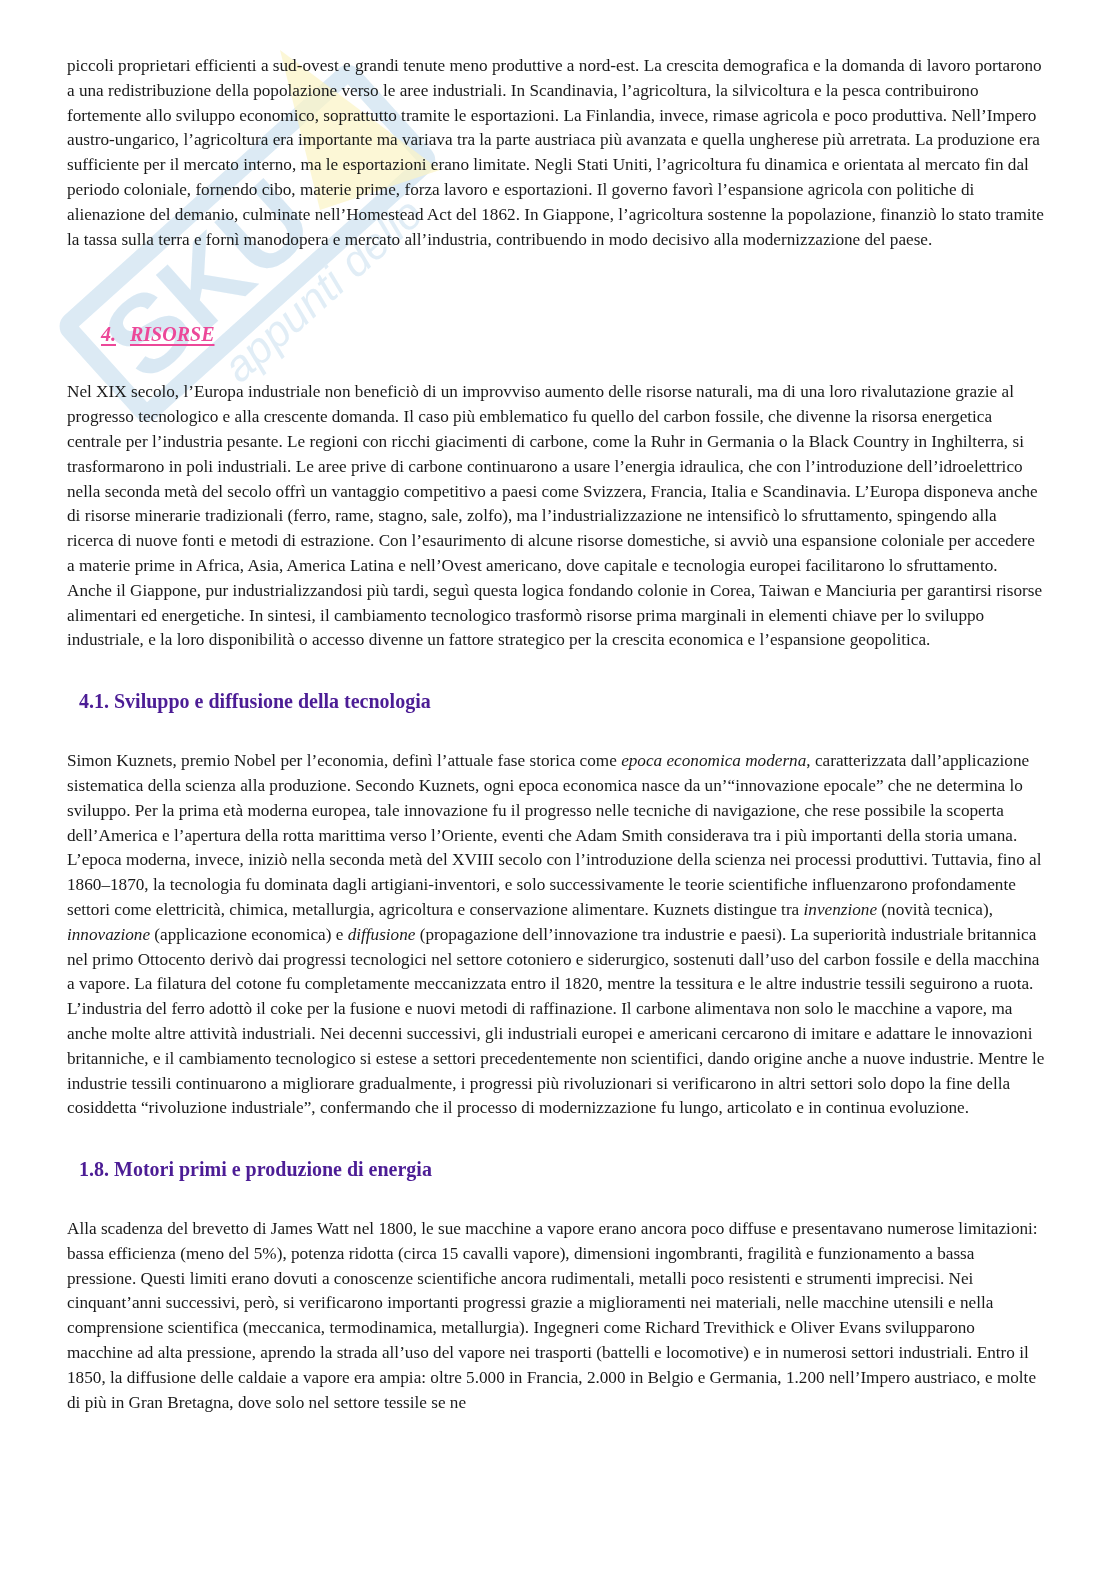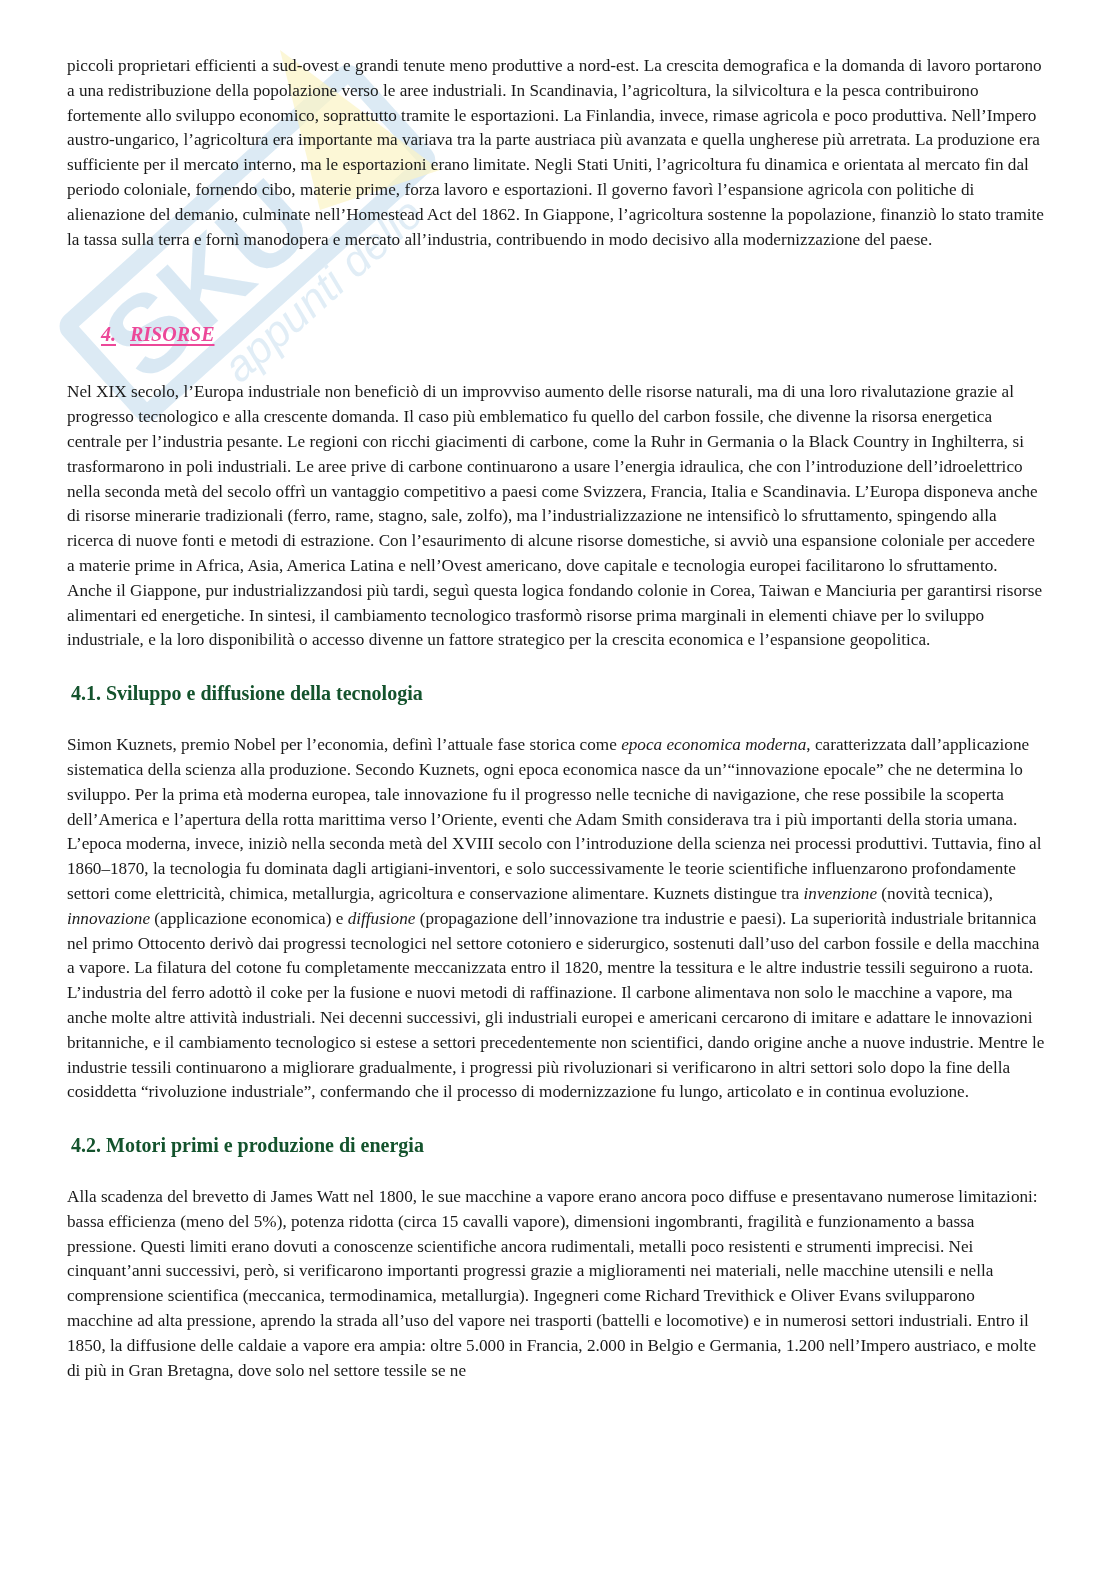--- a/index.html
+++ b/index.html
@@ -5,21 +5,21 @@
   html, body { margin: 0; padding: 0; background: #ffffff; }
   body { width: 1118px; height: 1579px; position: relative; overflow: hidden;
          font-family: "Liberation Serif", "DejaVu Serif", serif; color: #1a1a1a; }
   .watermark { position: absolute; left: 20px; top: 40px; width: 440px; height: 420px;
                pointer-events: none; z-index: 0; }
   .page { position: absolute; left: 67px; top: 54px; width: 978px; z-index: 1; }
   p.body { margin: 0; font-size: 17.2px; line-height: 24.8px; text-align: left; }
   h1.sec { margin: 62px 0 0 34px; font-size: 20px; font-style: italic; font-weight: bold;
            color: #ec4899; text-decoration: underline; text-underline-offset: 3px; height: 40px; line-height: 40px; }
   h1.sec .num { margin-right: 14px; }
-  h2.sub { margin: 4px; font-size: 20px; font-weight: bold; color: #14532d; line-height: 28px; }
+  h2.sub { margin: 12px; font-size: 20px; font-weight: bold; color: #4c1d95; line-height: 28px; }
   .gap-h1-after { height: 26px; }
   .gap-before-h2 { height: 22px; }
   .gap-after-h2 { height: 22px; }
   b { font-weight: normal; }
   i { }
 </style>
 </head>
 <body>
 
 <svg class="watermark" viewBox="0 0 440 420" xmlns="http://www.w3.org/2000/svg">
@@ -42,18 +42,18 @@
 
   <p class="body"><span>Nel XIX secolo, l’Europa industriale non beneficiò di un improvviso aumento delle risorse naturali, ma di una loro </span><b>rivalutazione</b><span> grazie al progresso tecnologico e alla crescente domanda. Il caso più emblematico fu quello del </span><b>carbon fossile</b><span>, che divenne la risorsa energetica centrale per l’industria pesante. Le regioni con ricchi giacimenti di carbone, come la Ruhr in Germania o la Black Country in Inghilterra, si trasformarono in poli industriali. Le aree prive di carbone continuarono a usare l’energia idraulica, che con l’introduzione dell’</span><b>idroelettrico</b><span> nella seconda metà del secolo offrì un vantaggio competitivo a paesi come Svizzera, Francia, Italia e Scandinavia. L’Europa disponeva anche di risorse minerarie tradizionali (ferro, rame, stagno, sale, zolfo), ma l’industrializzazione ne intensificò lo sfruttamento, spingendo alla ricerca di nuove fonti e metodi di estrazione. Con l’esaurimento di alcune risorse domestiche, si avviò una </span><b>espansione coloniale</b><span> per accedere a materie prime in Africa, Asia, America Latina e nell’Ovest americano, dove capitale e tecnologia europei facilitarono lo sfruttamento. Anche il Giappone, pur industrializzandosi più tardi, seguì questa logica fondando colonie in Corea, Taiwan e Manciuria per garantirsi risorse alimentari ed energetiche. In sintesi, il cambiamento tecnologico trasformò risorse prima marginali in elementi chiave per lo sviluppo industriale, e la loro disponibilità o accesso divenne un fattore strategico per la crescita economica e l’espansione geopolitica.</span></p>
 
   <div class="gap-before-h2"></div>
   <h2 class="sub">4.1. Sviluppo e diffusione della tecnologia</h2>
   <div class="gap-after-h2"></div>
 
   <p class="body"><span>Simon Kuznets, premio Nobel per l’economia, definì l’attuale fase storica come </span><i>epoca economica moderna</i><span>, caratterizzata dall’applicazione sistematica della scienza alla produzione. Secondo Kuznets, ogni epoca economica nasce da un’“innovazione epocale” che ne determina lo sviluppo. Per la prima età moderna europea, tale innovazione fu il progresso nelle tecniche di navigazione, che rese possibile la scoperta dell’America e l’apertura della rotta marittima verso l’Oriente, eventi che Adam Smith considerava tra i più importanti della storia umana. L’epoca moderna, invece, iniziò nella seconda metà del XVIII secolo con l’introduzione della scienza nei processi produttivi. Tuttavia, fino al 1860–1870, la tecnologia fu dominata dagli artigiani-inventori, e solo successivamente le teorie scientifiche influenzarono profondamente settori come elettricità, chimica, metallurgia, agricoltura e conservazione alimentare. Kuznets distingue tra </span><i>invenzione</i><span> (novità tecnica), </span><i>innovazione</i><span> (applicazione economica) e </span><i>diffusione</i><span> (propagazione dell’innovazione tra industrie e paesi). La superiorità industriale britannica nel primo Ottocento derivò dai progressi tecnologici nel settore cotoniero e siderurgico, sostenuti dall’uso del carbon fossile e della macchina a vapore. La filatura del cotone fu completamente meccanizzata entro il 1820, mentre la tessitura e le altre industrie tessili seguirono a ruota. L’industria del ferro adottò il coke per la fusione e nuovi metodi di raffinazione. Il carbone alimentava non solo le macchine a vapore, ma anche molte altre attività industriali. Nei decenni successivi, gli industriali europei e americani cercarono di imitare e adattare le innovazioni britanniche, e il cambiamento tecnologico si estese a settori precedentemente non scientifici, dando origine anche a nuove industrie. Mentre le industrie tessili continuarono a migliorare gradualmente, i progressi più rivoluzionari si verificarono in altri settori solo dopo la fine della cosiddetta “rivoluzione industriale”, confermando che il processo di modernizzazione fu lungo, articolato e in continua evoluzione.</span></p>
 
   <div class="gap-before-h2"></div>
-  <h2 class="sub">4.2. Motori primi e produzione di energia</h2>
+  <h2 class="sub">1.8. Motori primi e produzione di energia</h2>
   <div class="gap-after-h2"></div>
 
   <p class="body">Alla scadenza del brevetto di James Watt nel 1800, le sue macchine a vapore erano ancora poco diffuse e presentavano numerose limitazioni: bassa efficienza (meno del 5%), potenza ridotta (circa 15 cavalli vapore), dimensioni ingombranti, fragilità e funzionamento a bassa pressione. Questi limiti erano dovuti a conoscenze scientifiche ancora rudimentali, metalli poco resistenti e strumenti imprecisi. Nei cinquant’anni successivi, però, si verificarono importanti progressi grazie a miglioramenti nei materiali, nelle macchine utensili e nella comprensione scientifica (meccanica, termodinamica, metallurgia). Ingegneri come Richard Trevithick e Oliver Evans svilupparono macchine ad alta pressione, aprendo la strada all’uso del vapore nei trasporti (battelli e locomotive) e in numerosi settori industriali. Entro il 1850, la diffusione delle caldaie a vapore era ampia: oltre 5.000 in Francia, 2.000 in Belgio e Germania, 1.200 nell’Impero austriaco, e molte di più in Gran Bretagna, dove solo nel settore tessile se ne</p>
 
 </div>
 
 </body></html>

